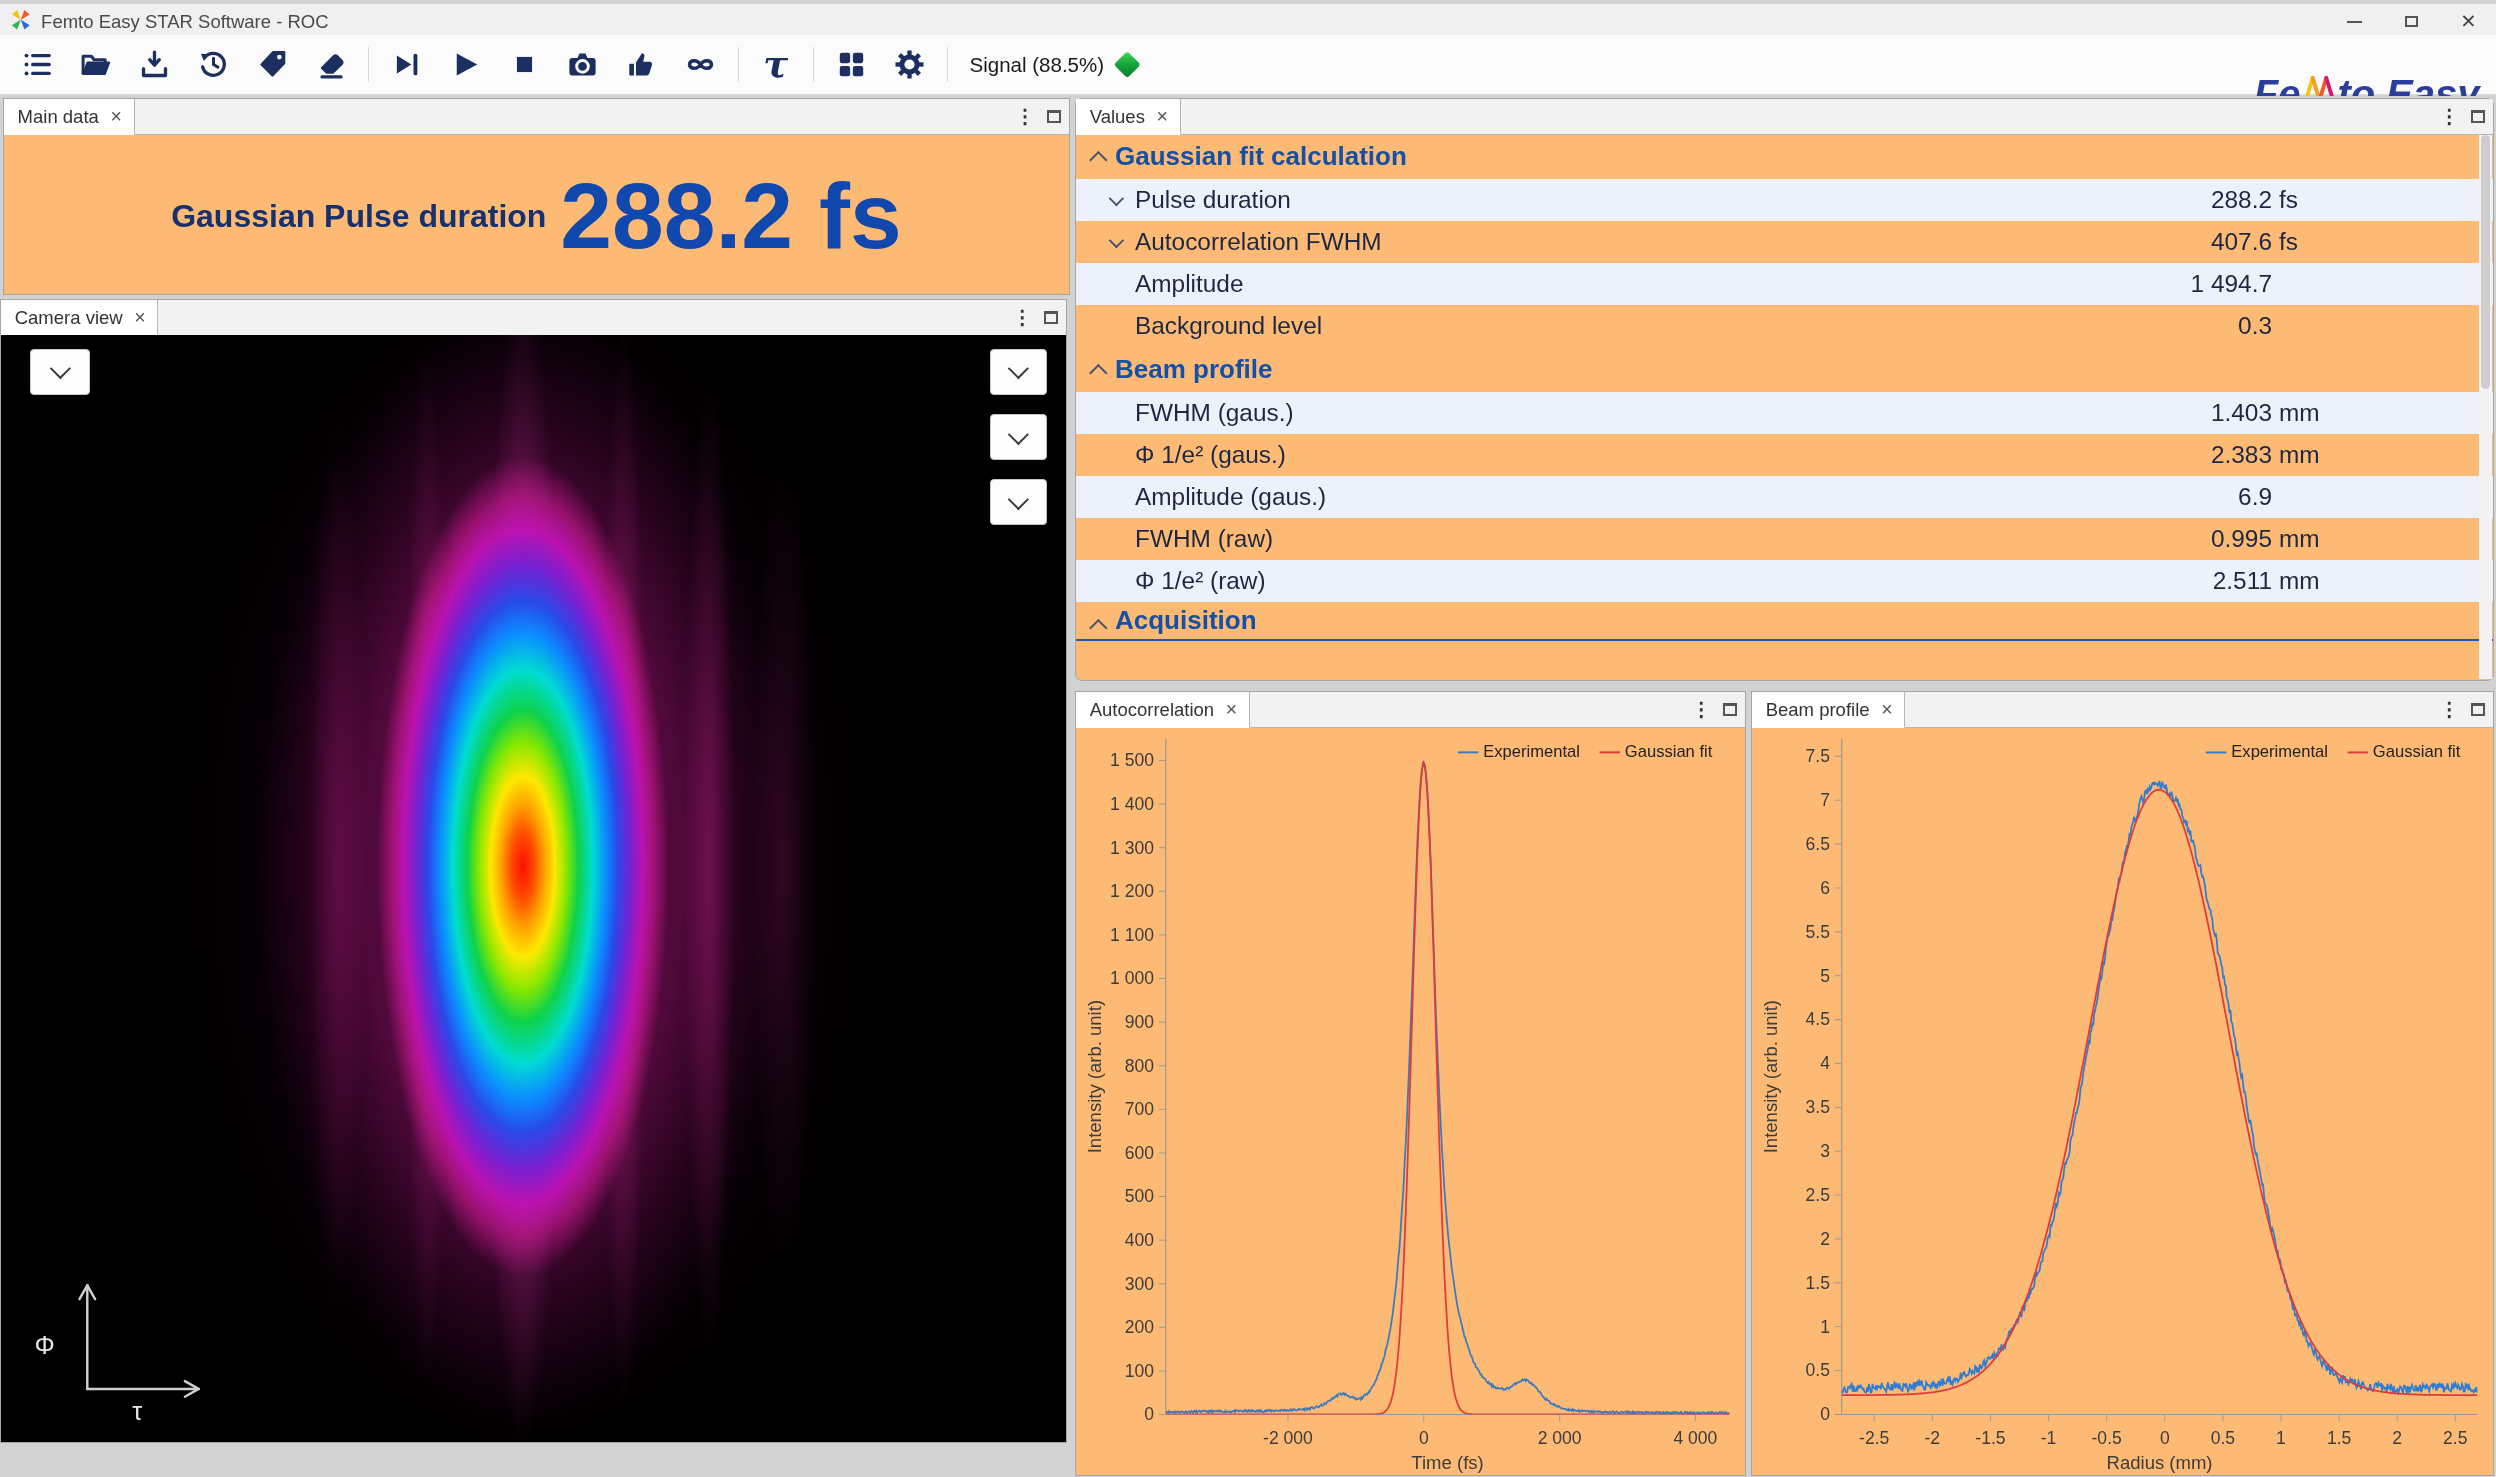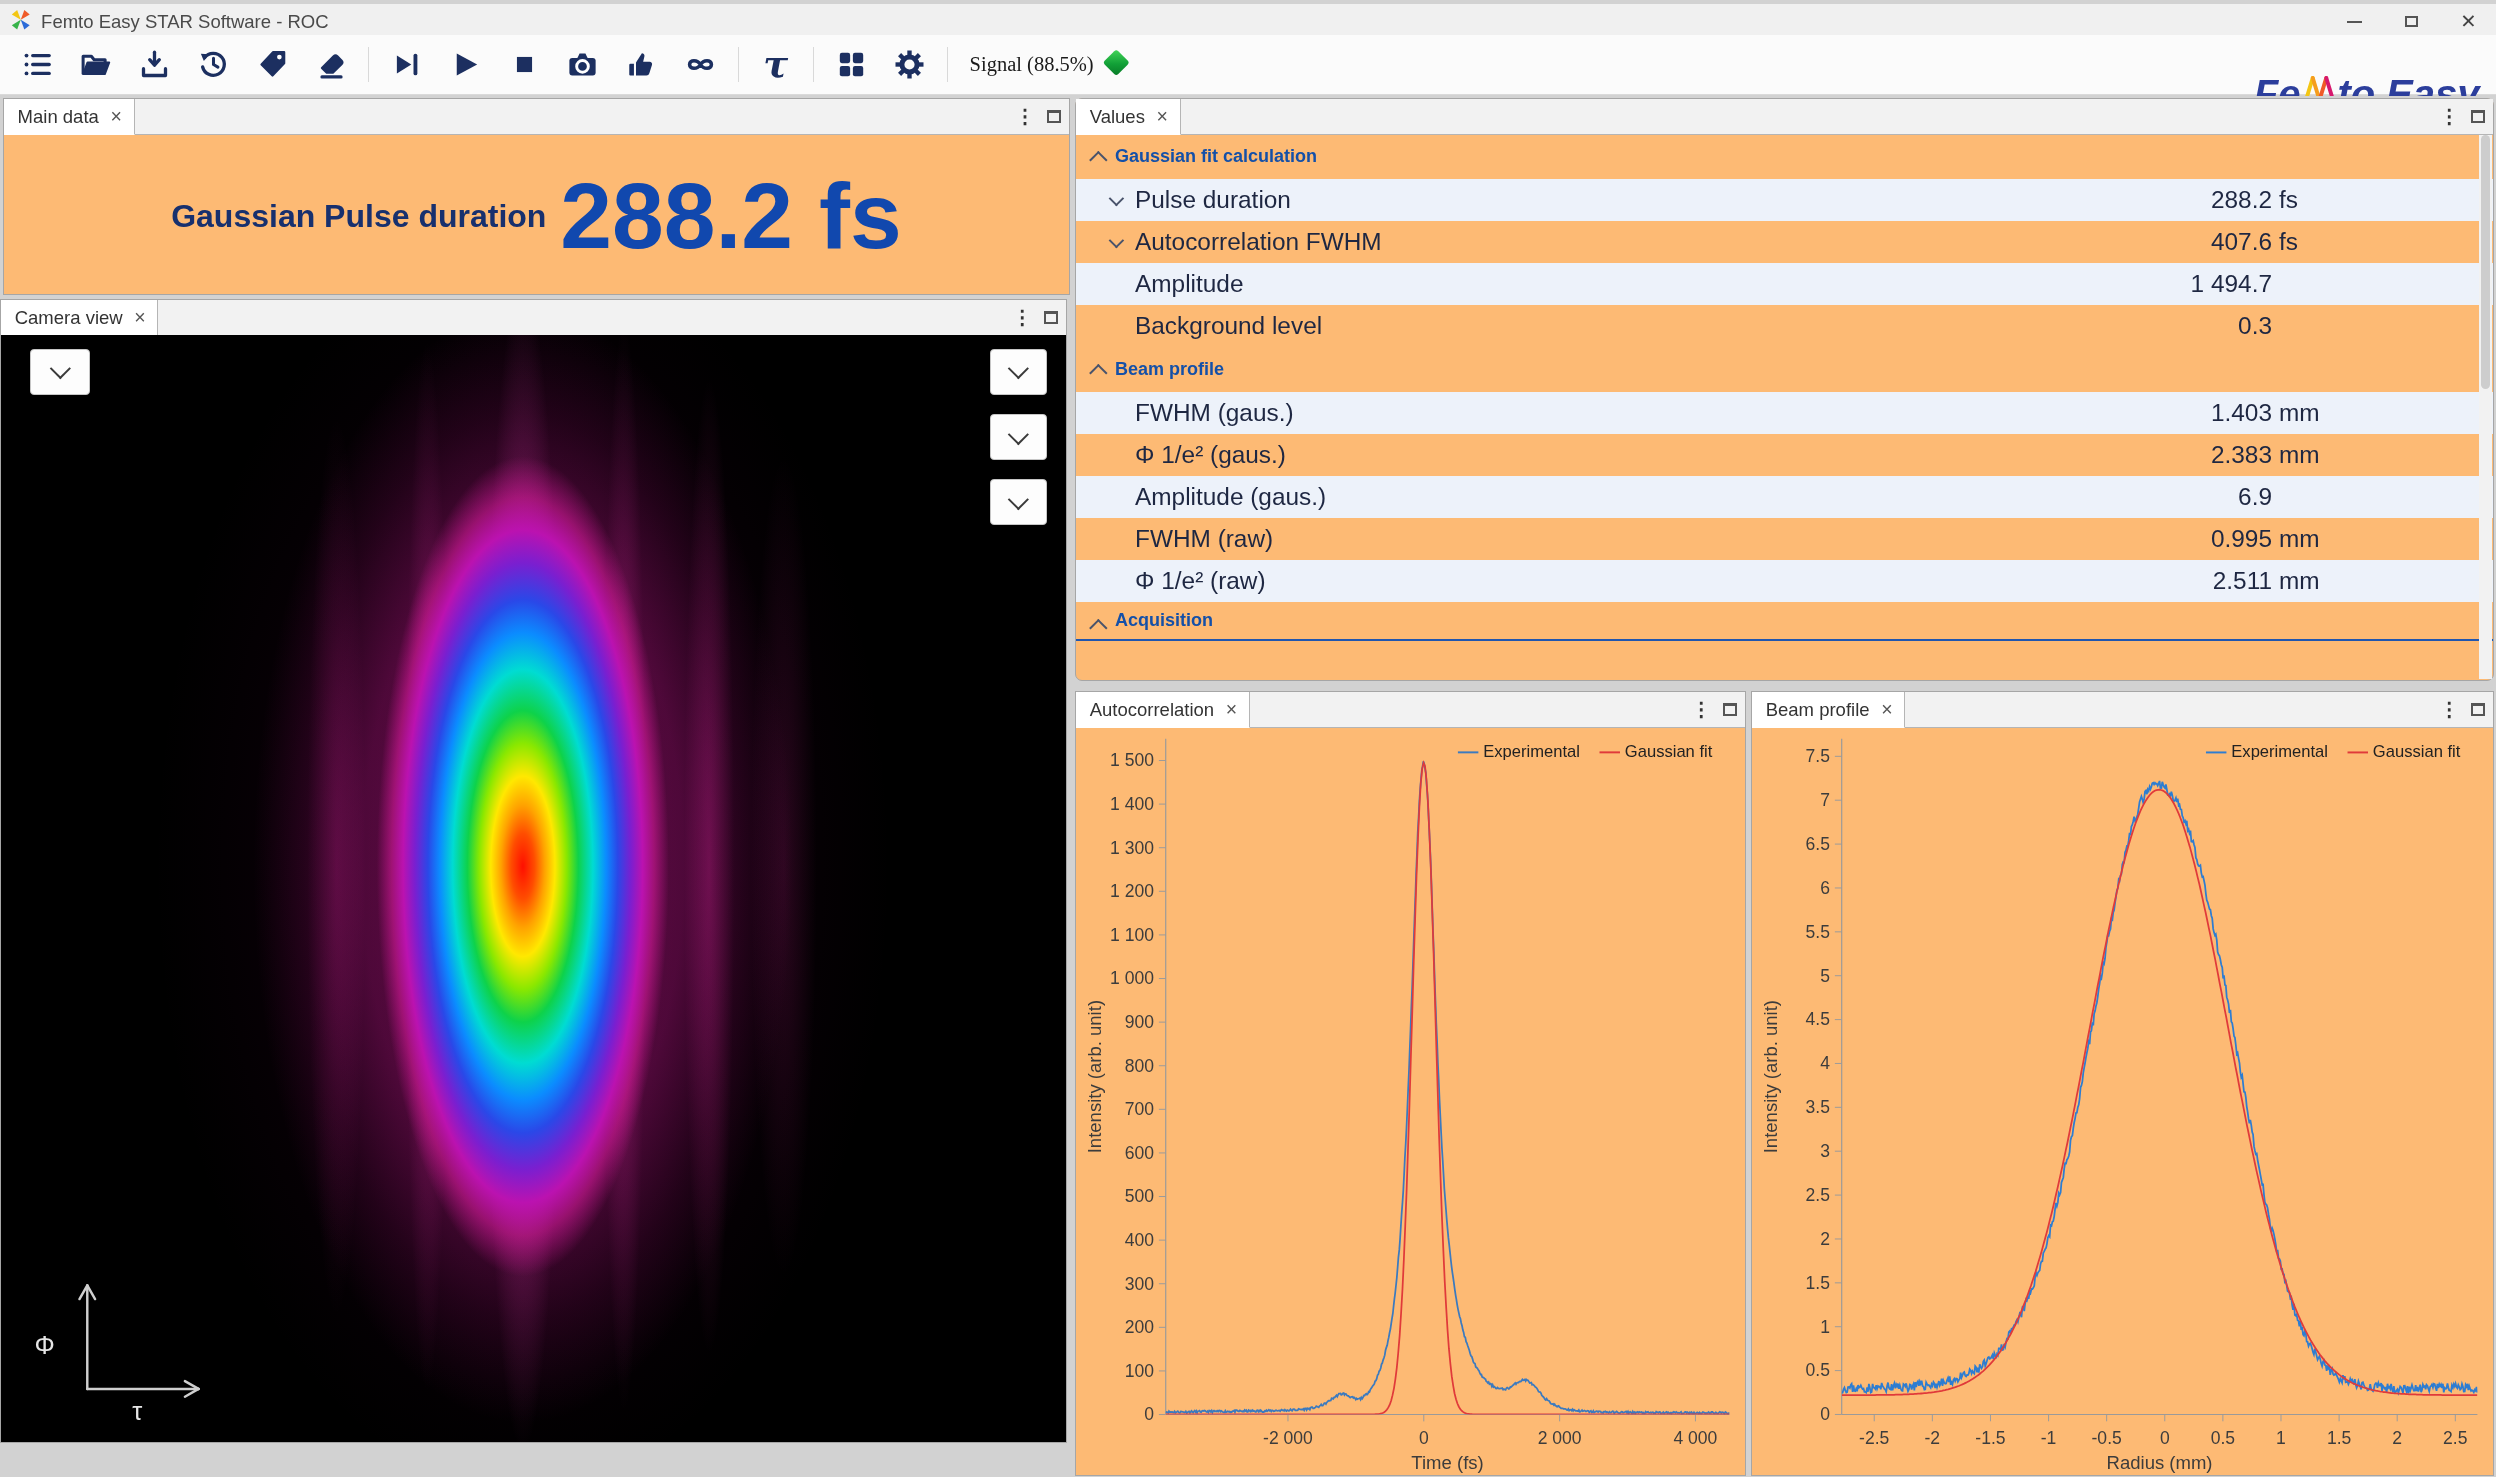--- a/index.html
+++ b/index.html
@@ -17,21 +17,21 @@
   .ic-close{font-size:19.5px;color:#444;line-height:1;}
 
   
   .toolbar{position:absolute;top:35px;left:0;right:0;height:60px;background:#fbfbfb;
            border-bottom:1px solid #dadada;display:flex;align-items:center;padding-left:7.8px;box-sizing:border-box;}
   .tbtn{width:53px;height:53px;display:flex;align-items:center;justify-content:center;background:none;border:none;padding:0;margin:0 2.9px;}
   .tbtn svg{display:block;}
   .tau{font-family:"DejaVu Serif","Liberation Serif",serif;font-style:italic;font-weight:bold;
        font-size:37px;color:#1c2f60;line-height:1;}
   .tdiv{width:1px;height:35px;background:#d9d9d9;margin:0 7.8px;}
-  .signal{display:flex;gap:13.7px;margin-left:13.7px;font-family:Liberation Serif, serif;}
+  .signal{display:flex;align-items:center;gap:13.7px;margin-left:13.7px;}
   .signal-label{font-size:20.5px;color:#1a1a1a;}
   .diamond{width:18.5px;height:18.5px;border-radius:2.9px;transform:rotate(45deg);
            background:linear-gradient(135deg,#45d75a 0%,#12a037 55%,#087a27 100%);}
 
   
   .logo{position:absolute;right:17.6px;top:39px;text-align:right;}
   .logo-text{display:flex;align-items:flex-start;justify-content:flex-end;
              font-style:italic;font-weight:bold;font-size:40px;color:#2c3e9c;line-height:1;}
   .logo-m{margin:0 2px -1px 2px;}
   .logo-suffix{margin-left:10.7px;}
@@ -86,21 +86,21 @@
   .drop-r1{right:19.5px;top:13.7px;width:57px;height:46px;}
   .drop-r2{right:19.5px;top:79px;width:57px;height:46px;}
   .drop-r3{right:19.5px;top:144px;width:57px;height:46px;}
   .camchev{width:12.7px;height:12.7px;border-right:2.9px solid #3a3a3a;border-bottom:2.9px solid #3a3a3a;
            transform:rotate(45deg);margin-top:-5.9px;}
   .camaxes{position:absolute;left:15.6px;bottom:13.7px;}
 
   
   .tree{position:absolute;top:35px;left:0;right:0;bottom:0;overflow:hidden;}
   .sec{position:relative;height:45px;display:flex;align-items:center;padding-left:39px;
-       font-size:18px;font-weight:bold;color:#1450a8;box-sizing:border-box;}
+       font-size:26px;font-weight:bold;color:#1450a8;box-sizing:border-box;}
   .sec-last{height:39px;border-bottom:2.9px solid #2056ae;}
   .trow{position:relative;height:42px;display:flex;align-items:center;padding-left:59px;
         font-size:24.4px;color:#1e2742;box-sizing:border-box;}
   .trow.light{background:#edf2fa;}
   .chev{display:inline-block;width:10.7px;height:10.7px;border-right:2.4px solid #49536b;border-bottom:2.4px solid #49536b;}
   .chev.up{transform:rotate(-135deg);position:absolute;left:15.6px;top:19.5px;}
   .chev.down{transform:rotate(45deg);}
   .rowchev{position:absolute;left:35px;top:13.7px;width:8.8px;height:8.8px;border-width:2.1px;}
   .tnum{position:absolute;right:221px;font-size:24.4px;color:#1e2742;}
   .tunit{position:absolute;right:157px;width:57px;text-align:left;font-size:24.4px;color:#1e2742;}

